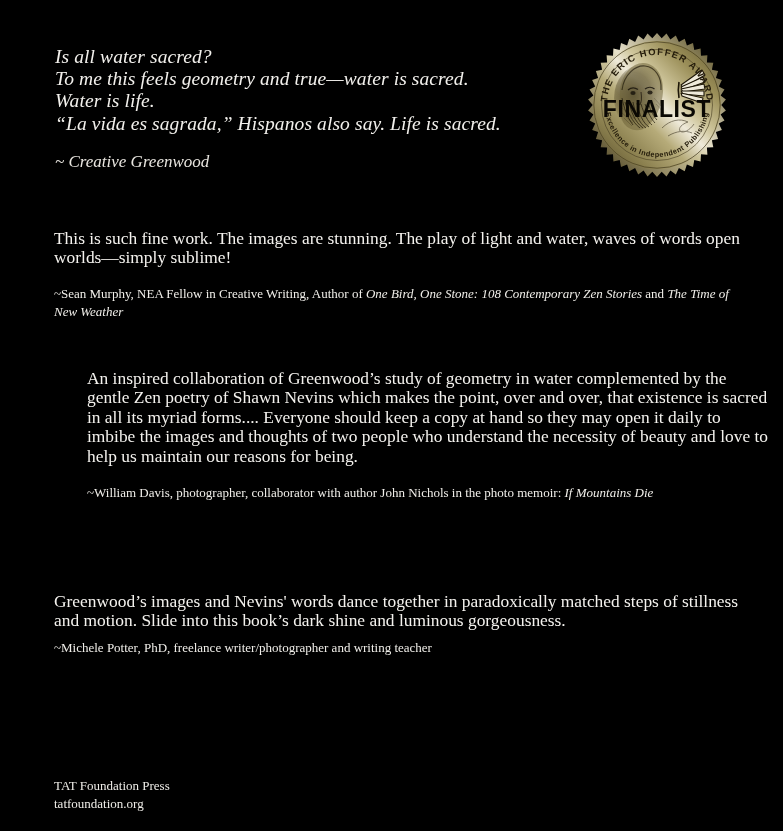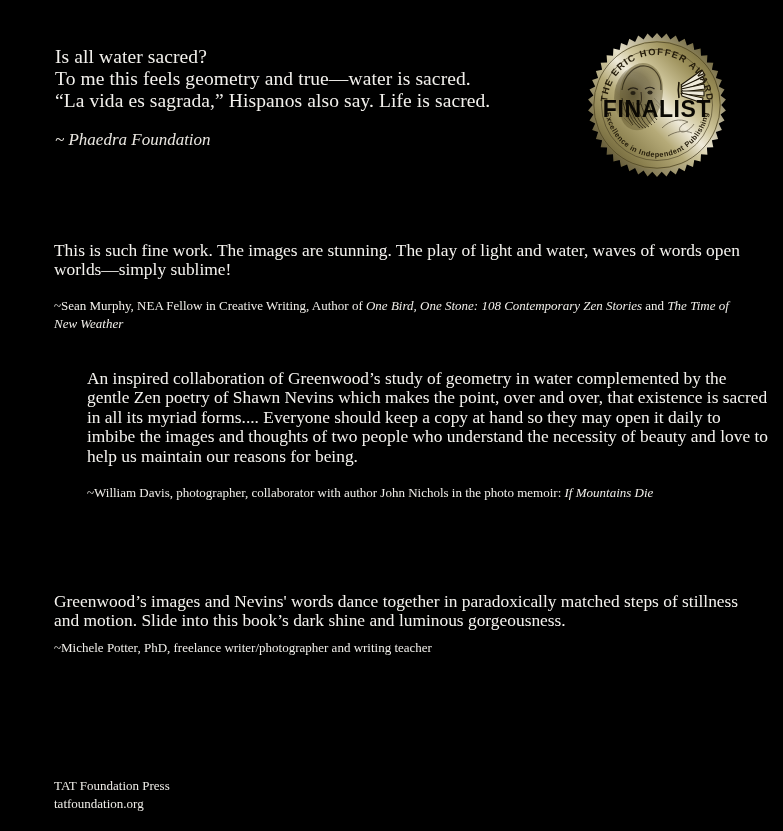--- a/index.html
+++ b/index.html
@@ -23,20 +23,21 @@
   }
 
   
   .epigraph {
     position: absolute;
     left: 55px;
     top: 46px;
     width: 520px;
   }
   .epigraph-line {
+    font-style: italic;
     font-size: 19.5px;
     line-height: 22.2px;
     color: #f2f0ec;
     white-space: nowrap;
     letter-spacing: 0.1px;
   }
   .epigraph-attrib {
     font-style: italic;
     font-size: 17px;
     line-height: 20px;
@@ -53,21 +54,21 @@
     height: 146px;
   }
   .seal-wrap svg { display: block; }
 
   
   .review {
     position: absolute;
     left: 54px;
     width: 686px;
   }
-  .review-1 { top: 229px; margin-top: 12px; }
+  .review-1 { top: 229px; }
   .review-2 { top: 369px; margin-left: 33px; }
   .review-3 { top: 592px; }
 
   .review-body {
     font-size: 17.4px;
     line-height: 19.4px;
     color: #f4f2ee;
     text-align: left;
   }
   .review-attrib {
@@ -94,22 +95,23 @@
   }
 </style>
 </head>
 <body>
 
 <div class="page">
 
   <div class="epigraph">
     <div class="epigraph-line">Is all water sacred?</div>
     <div class="epigraph-line">To me this feels geometry and true—water is sacred.</div>
+    <div class="epigraph-line">Water is life.</div>
     <div class="epigraph-line">“La vida es sagrada,” Hispanos also say.  Life is sacred.</div>
-    <div class="epigraph-attrib">~ Phaedra Foundation</div>
+    <div class="epigraph-attrib">~ Creative Greenwood</div>
   </div>
 
   <div class="seal-wrap">
     <svg width="146" height="146" viewBox="0 0 146 146" xmlns="http://www.w3.org/2000/svg">
       <defs>
         <linearGradient id="goldGrad" x1="0.05" y1="0.95" x2="0.95" y2="0.05">
           <stop offset="0%" stop-color="#5f5530"></stop>
           <stop offset="18%" stop-color="#8a7f4e"></stop>
           <stop offset="38%" stop-color="#b6ab79"></stop>
           <stop offset="52%" stop-color="#efeada"></stop>

